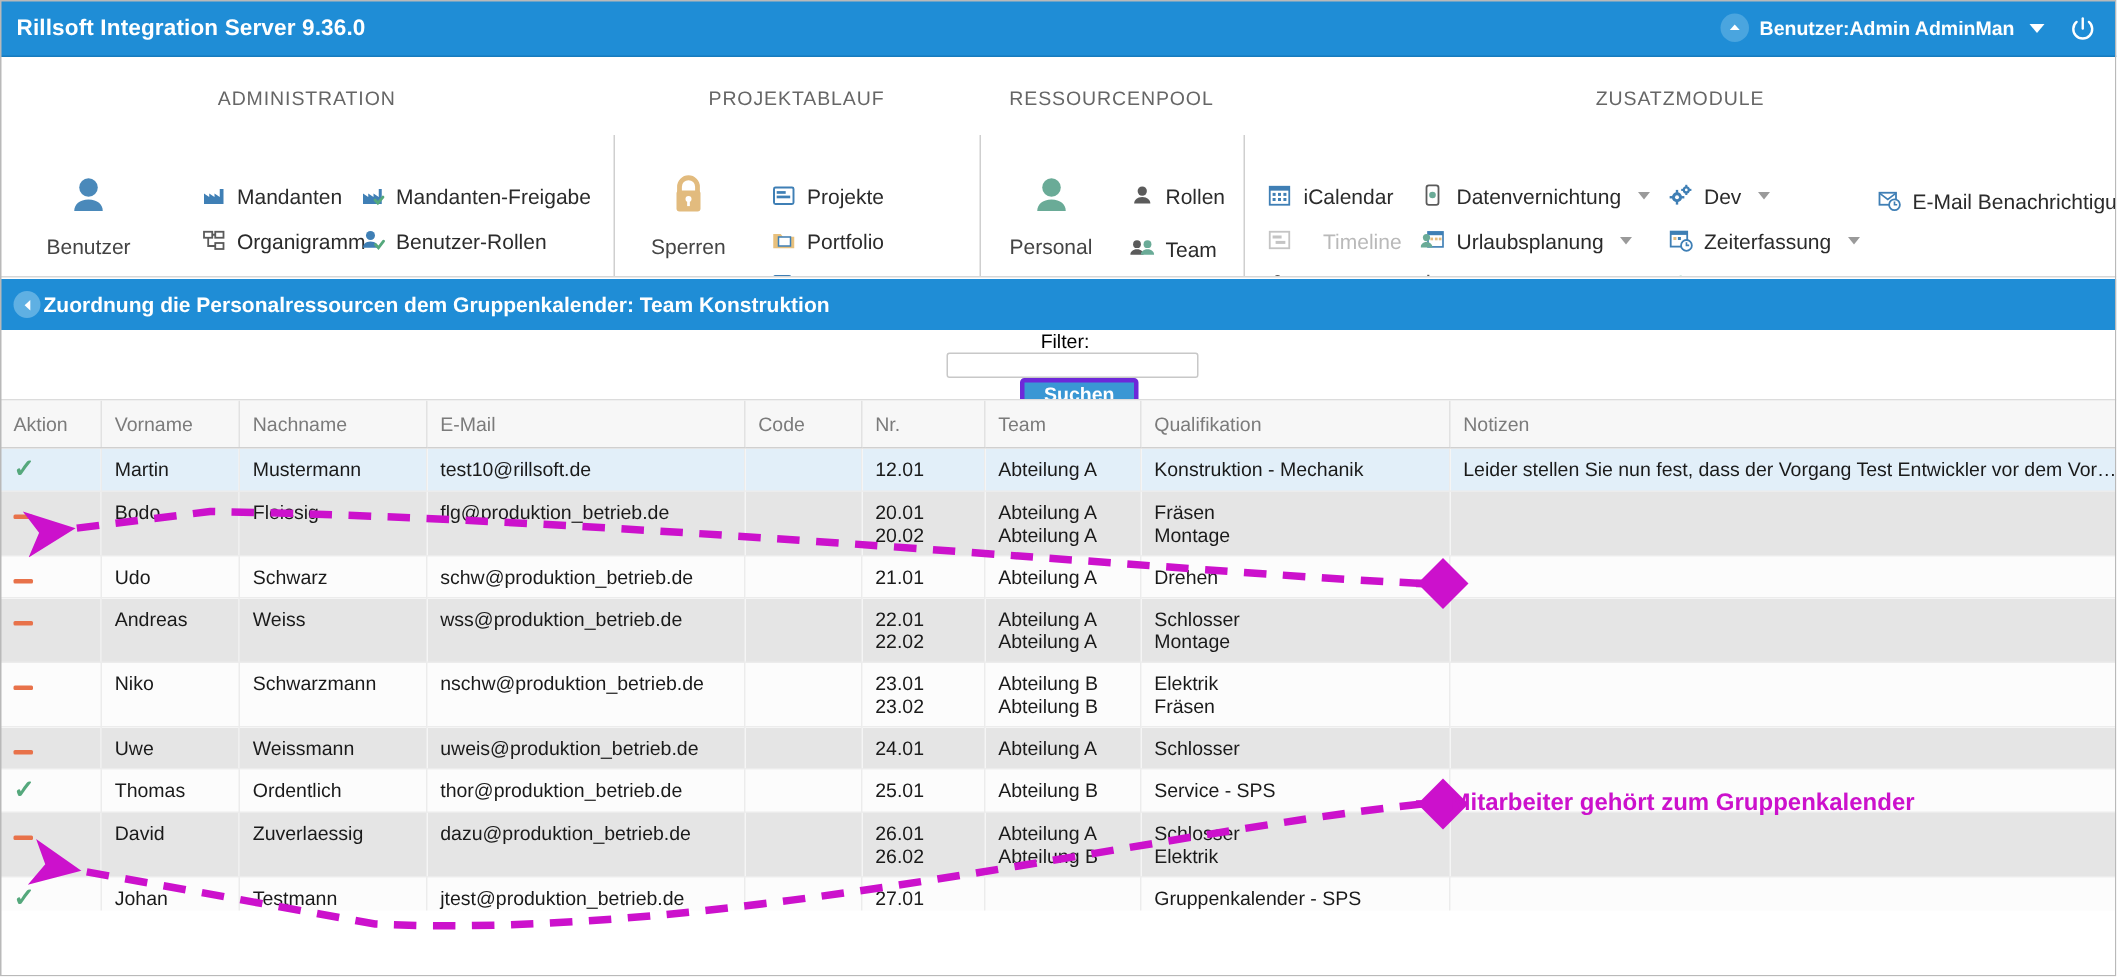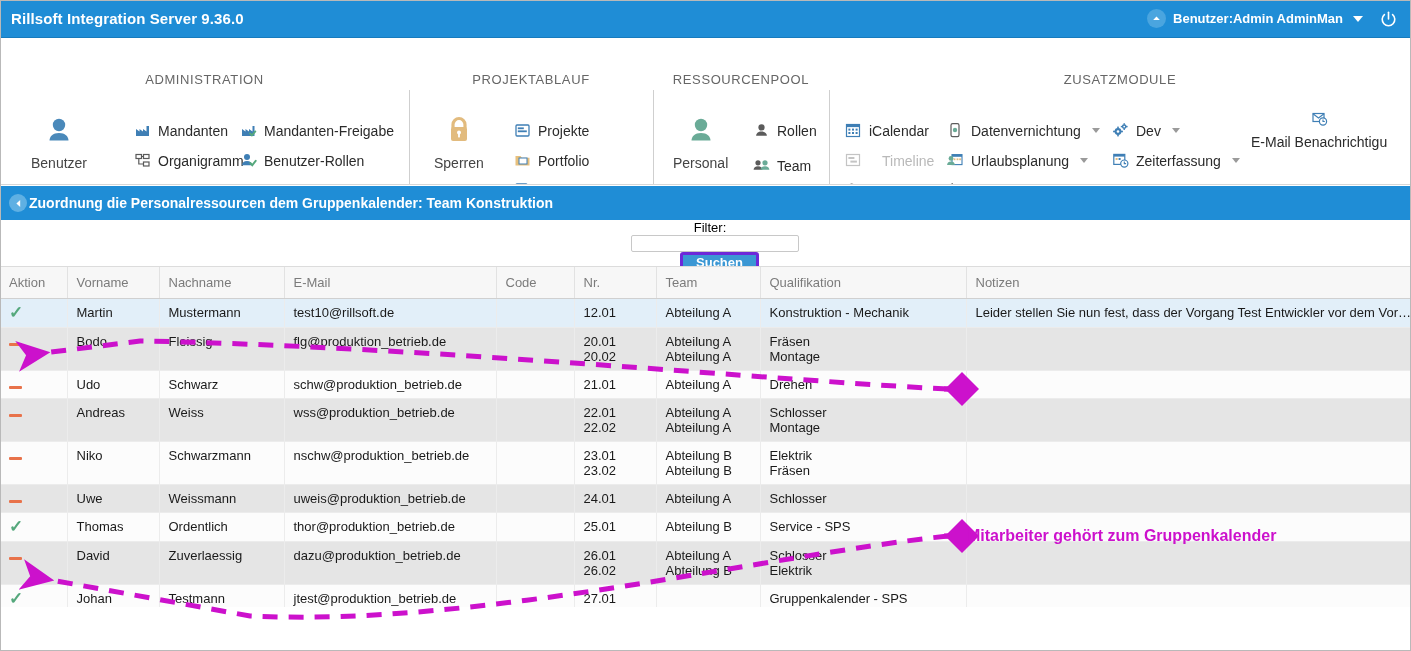--- a/index.html
+++ b/index.html
@@ -55,21 +55,21 @@
     cursor: pointer;
   }
 
   
   .ribbon {
     position: absolute; left: 0; top: 38px; width: 1411px; height: 147px;
     background: #ffffff;
     border-bottom: 1px solid #d7d7d7;
     overflow: hidden;
   }
-  .ribbon-group { position: absolute; top: 14px; height: 147px; }
+  .ribbon-group { position: absolute; top: 0; height: 147px; }
   .group-title {
     position: absolute; top: 20px;
     width: 100%; text-align: center;
     font-size: 13px; color: #666666; letter-spacing: 0.6px;
     white-space: nowrap;
   }
   .vsep {
     position: absolute; top: 52px; width: 1px; height: 104px;
     background: #cfcfcf;
   }
@@ -438,21 +438,21 @@
           <rect x="11.5" y="1.2" width="1.4" height="1.6"></rect>
               <rect x="11.5" y="6.4" width="1.4" height="1.6"></rect>
           <rect x="8.8" y="3.9" width="1.6" height="1.4"></rect>
               <rect x="14" y="3.9" width="1.6" height="1.4"></rect>
             </g>
         </svg>
       </span>
       <span>Dev</span>
       <span class="mi-caret"></span>
     </div>
-    <div class="mi" style="left:1251px; top:72px;flex-direction:column;">
+    <div class="mi" style="left:1251px; top:87px;">
       <span class="mi-ico">
         <svg width="17" height="17" viewBox="0 0 17 17">
             <rect x="2" y="3.5" width="11" height="8" fill="#ffffff" stroke="#3f7fb5" stroke-width="1.2"></rect>
             <path d="M2 3.8 L7.5 8 L13 3.8" stroke="#3f7fb5" stroke-width="1.1" fill="none"></path>
             <circle cx="12" cy="11.5" r="3.6" fill="#ffffff" stroke="#3f7fb5" stroke-width="1.2"></circle>
             <path d="M12 9.4 V11.5 h1.8" stroke="#3f7fb5" stroke-width="1.1" fill="none"></path>
           </svg>
       </span>
       <span>E-Mail Benachrichtigu</span>
     </div>

